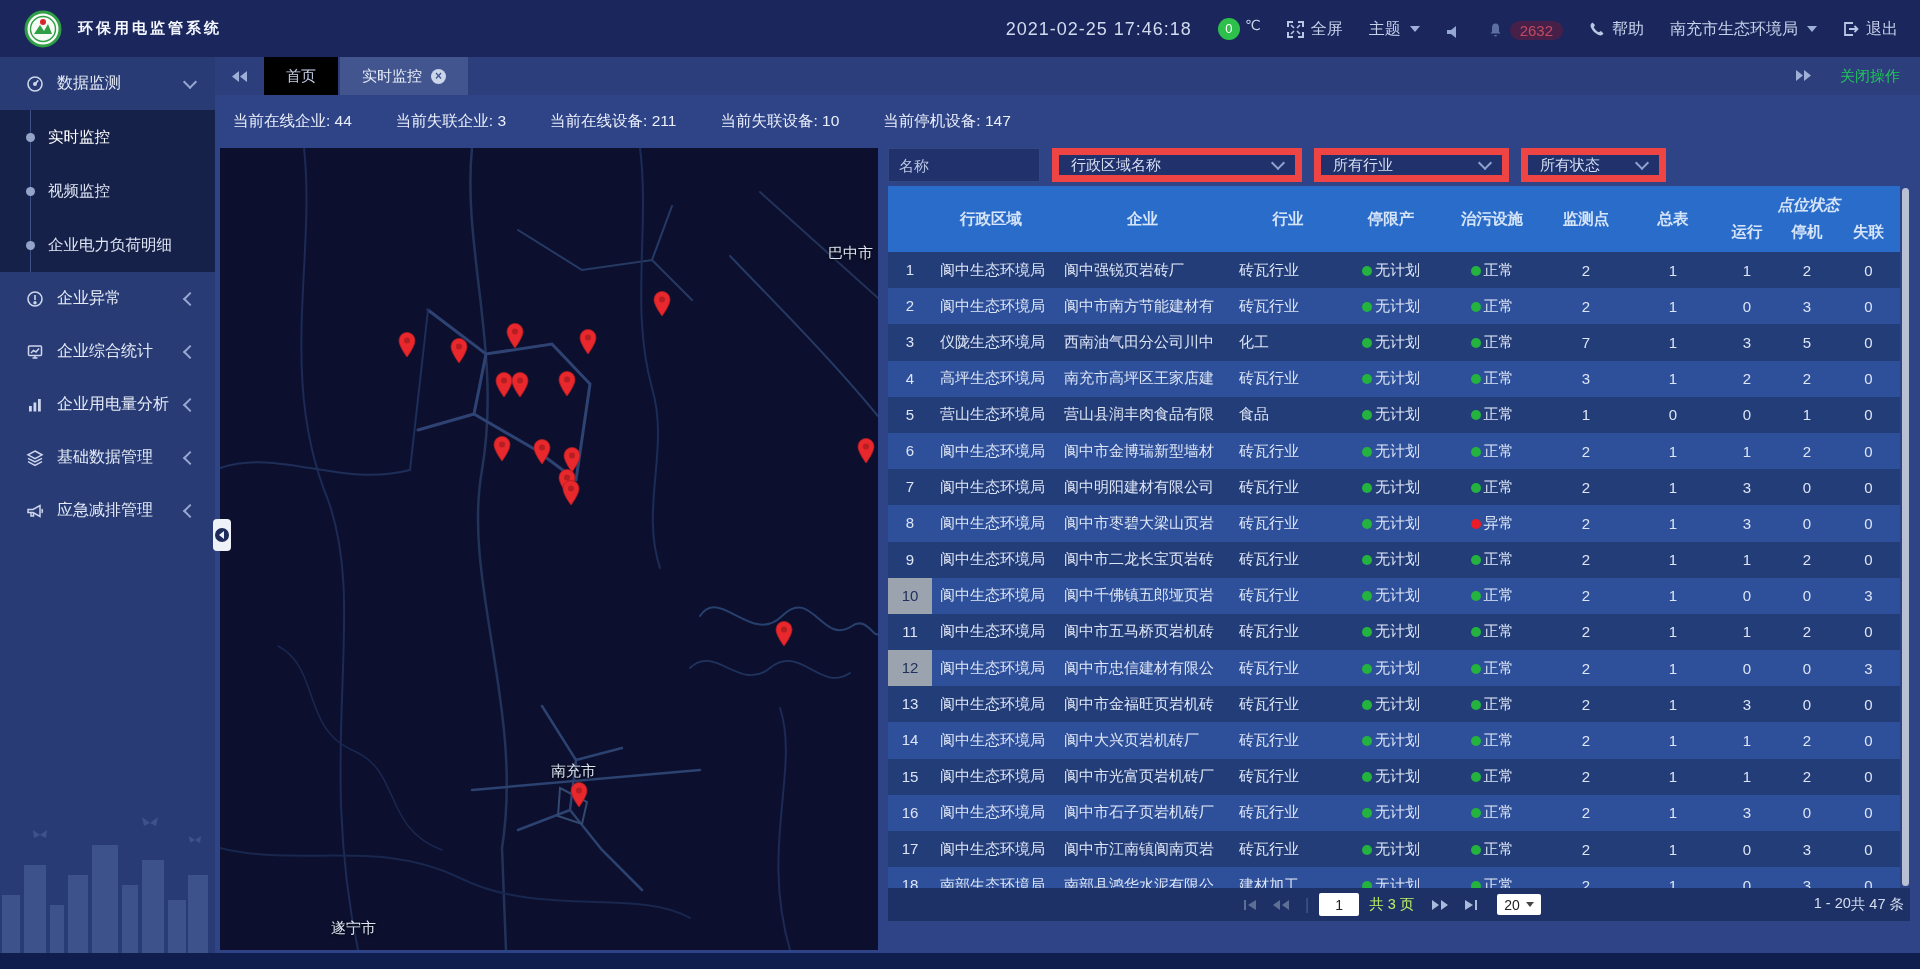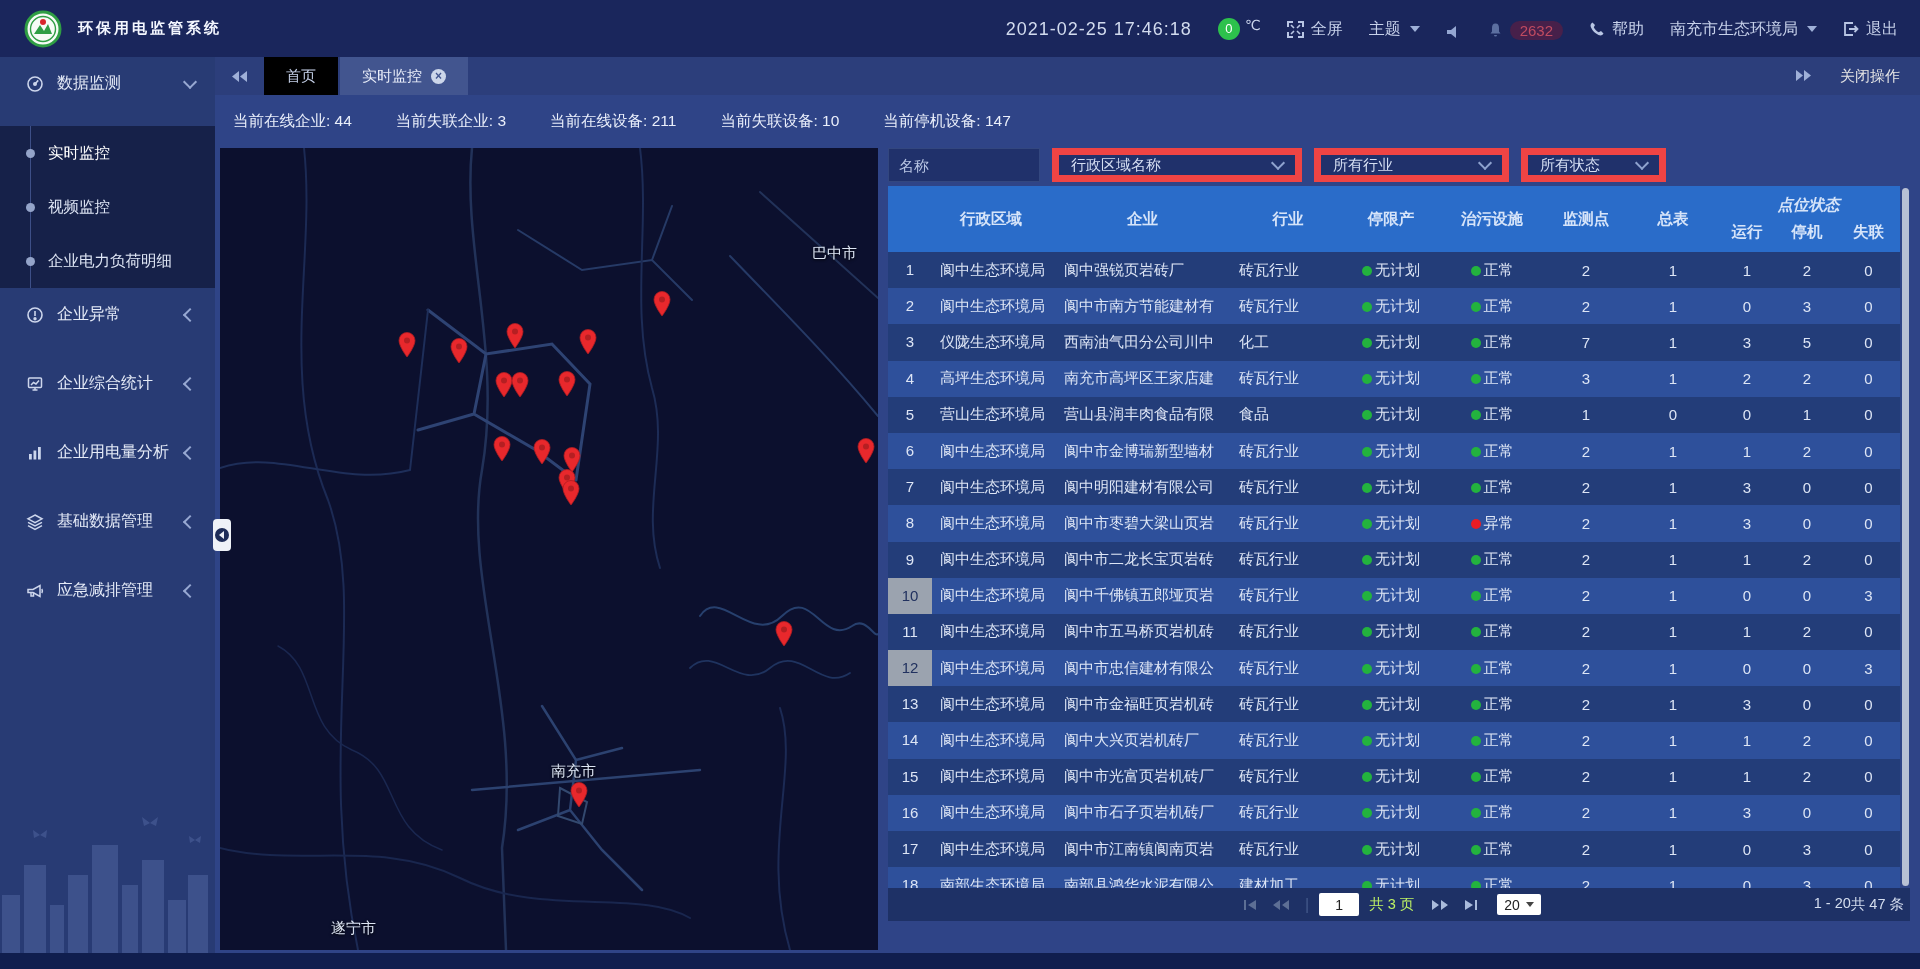--- a/index.html
+++ b/index.html
@@ -18,21 +18,21 @@
   .temp-circle{width:22px;height:22px;border-radius:50%;background:#2dc14c;color:#fff;
                font-size:13px;line-height:22px;text-align:center}
   .temp-unit{font-size:14px;color:#cbd5ec;position:relative;top:-4px}
   .h-item{display:flex;align-items:center;gap:7px;cursor:pointer;white-space:nowrap}
   .h-item svg{display:block}
   .caret{width:0;height:0;border-left:5px solid transparent;border-right:5px solid transparent;
          border-top:6px solid #9fb0d8;display:inline-block;margin-left:2px}
   .pill{background:#47204a;color:#c04b61;border-radius:10px;padding:1px 10px;font-size:15px}
   
   .sidebar{position:absolute;left:0;top:57px;width:215px;height:912px;background:#283b74;z-index:20;overflow:hidden}
-  .menu-item{height:53px;display:flex;align-items:center;padding:0 20px 16px 26px;color:#e4eaf7;
+  .menu-item{height:53px;display:flex;align-items:center;padding:0 20px 0 26px;color:#e4eaf7;
              font-size:16px;cursor:pointer;position:relative;gap:13px}
   .menu-item .mi-label{flex:1}
   .chev{display:inline-block;width:8px;height:8px;border-right:2px solid #97a8d2;border-bottom:2px solid #97a8d2}
   .chev-down{transform:rotate(45deg);margin-top:-4px}
   .chev-left{transform:rotate(135deg)}
   .submenu{background:#162149;position:relative;padding:0}
   .submenu-item{height:54px;display:flex;align-items:center;padding-left:48px;color:#dfe6f5;
                 font-size:15.5px;cursor:pointer;position:relative}
   .submenu:before{content:"";position:absolute;left:30px;top:0;bottom:0;width:1px;background:#3d4f87}
   .submenu-item .dot{position:absolute;left:26px;width:9px;height:9px;border-radius:50%;background:#94a4c9}
@@ -40,21 +40,21 @@
   .skyline{position:absolute;left:0;bottom:14px;opacity:.22}
   
   .tabbar{position:absolute;left:215px;top:57px;width:1705px;height:38px;background:#2c3e7b;
           display:flex;align-items:stretch;color:#c4cfe7;font-size:15px;z-index:25}
   .tab-nav{display:flex;align-items:center;padding:0 16px;cursor:pointer}
   .tab{display:flex;align-items:center;padding:0 22px;background:#000000;margin-right:2px;cursor:pointer}
   .tab.active{background:#42558f;color:#e8edf9}
   .tab-close{width:15px;height:15px;border-radius:50%;background:#ccd6ea;color:#42558f;font-size:12px;
              line-height:15px;text-align:center;margin-left:9px;font-weight:bold}
   .tab-right{margin-left:auto;display:flex;align-items:center;gap:28px;padding-right:20px}
-  .tab-right .close-ops{cursor:pointer;color:#e5e5e5}
+  .tab-right .close-ops{cursor:pointer;color:#22c55e}
   
   .stats{position:absolute;left:233px;top:95px;height:53px;display:flex;align-items:center;gap:44px;
          color:#eaeffb;font-size:15.5px;z-index:5}
   
   .map{position:absolute;left:220px;top:148px;width:658px;height:802px;background:#0c102e;z-index:4;overflow:hidden}
   .city{position:absolute;color:#dde5f4;font-size:15px;text-shadow:0 1px 3px #000;white-space:nowrap}
   .pin{position:absolute;width:20px;height:27px;transform:translate(-50%,-100%);cursor:pointer}
   .collapse-btn{position:absolute;left:213px;top:519px;width:18px;height:32px;background:#eef1f7;
                 border-radius:4px;z-index:26;display:flex;align-items:center;justify-content:center;cursor:pointer}
   .cb-circle{width:14px;height:14px;border-radius:50%;background:#1d2c58;display:flex;align-items:center;justify-content:center}
@@ -303,21 +303,21 @@
       <path d="M480 468 C500 438 532 498 562 468 C592 438 602 498 632 478 C646 468 654 490 658 486" stroke="#27406e" stroke-width="2"></path>
       <path d="M470 520 C495 495 520 545 550 520 C580 495 600 545 630 525" stroke="#1f335f" stroke-width="1.8"></path>
       <path d="M58 498 C100 520 82 580 132 602 C182 622 162 680 222 702" stroke="#1a2750" stroke-width="1.5"></path>
       <path d="M322 558 L356 612 L350 662 L382 702 L422 742 M356 612 L402 600 M350 662 L298 682 M252 642 L480 622" stroke="#2c4270" stroke-width="2.5"></path>
       <path d="M340 640 L367 654 L362 676 L338 668 Z" stroke="#33496f" stroke-width="2"></path>
       <path d="M560 560 C580 620 540 700 570 802" stroke="#1c2a54" stroke-width="2"></path>
       <path d="M0 700 C80 720 160 690 240 730 C320 770 420 740 470 770" stroke="#19264e" stroke-width="2"></path>
     </g>
   </svg>
   <div id="cities">
-      <span class="city" style="left: 592px; top: 96px;">巴中市</span>
+      <span class="city" style="left: 608px; top: 96px;">巴中市</span>
       <span class="city" style="left: 331px; top: 614px;">南充市</span>
       <span class="city" style="left: 111px; top: 771px;">遂宁市</span>
     </div>
   <div id="pins">
       <div class="pin" style="left: 187px; top: 210px;"><svg width="20" height="27" viewBox="0 0 20 27">
           <path d="M10 26 C10 26 2 15.5 2 9.5 A8 8 0 1 1 18 9.5 C18 15.5 10 26 10 26 Z" fill="#e8282c" stroke="#b01d22" stroke-width="0.8"></path>
           <circle cx="10" cy="9.5" r="3" fill="rgba(0,0,0,0.22)"></circle>
         </svg></div>
       <div class="pin" style="left: 239px; top: 216px;"><svg width="20" height="27" viewBox="0 0 20 27">
           <path d="M10 26 C10 26 2 15.5 2 9.5 A8 8 0 1 1 18 9.5 C18 15.5 10 26 10 26 Z" fill="#e8282c" stroke="#b01d22" stroke-width="0.8"></path>

